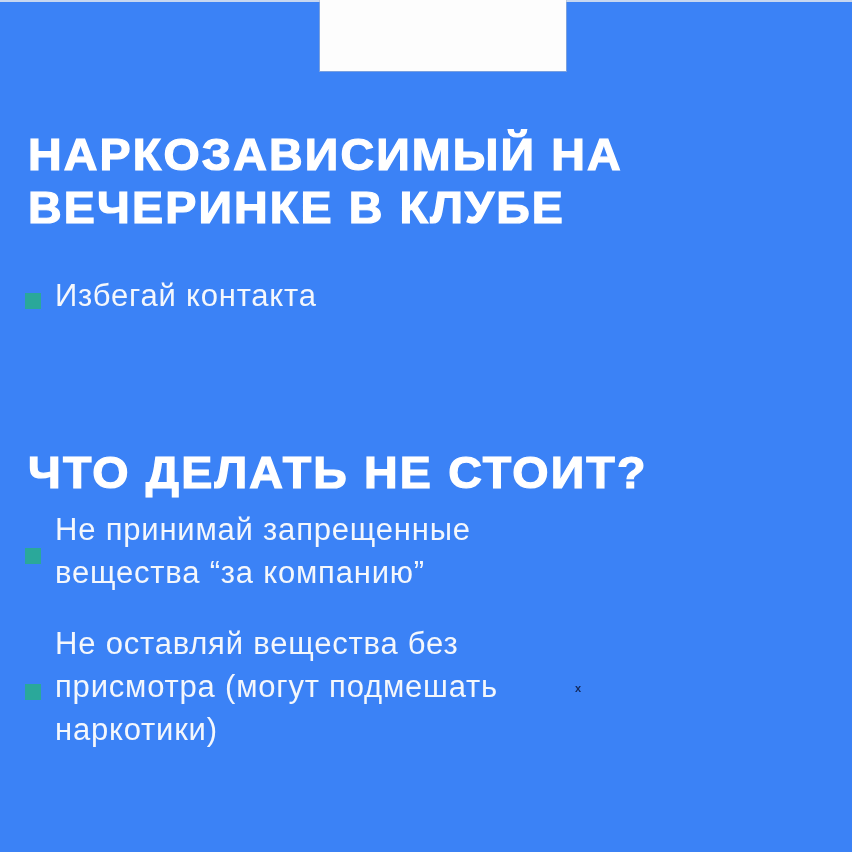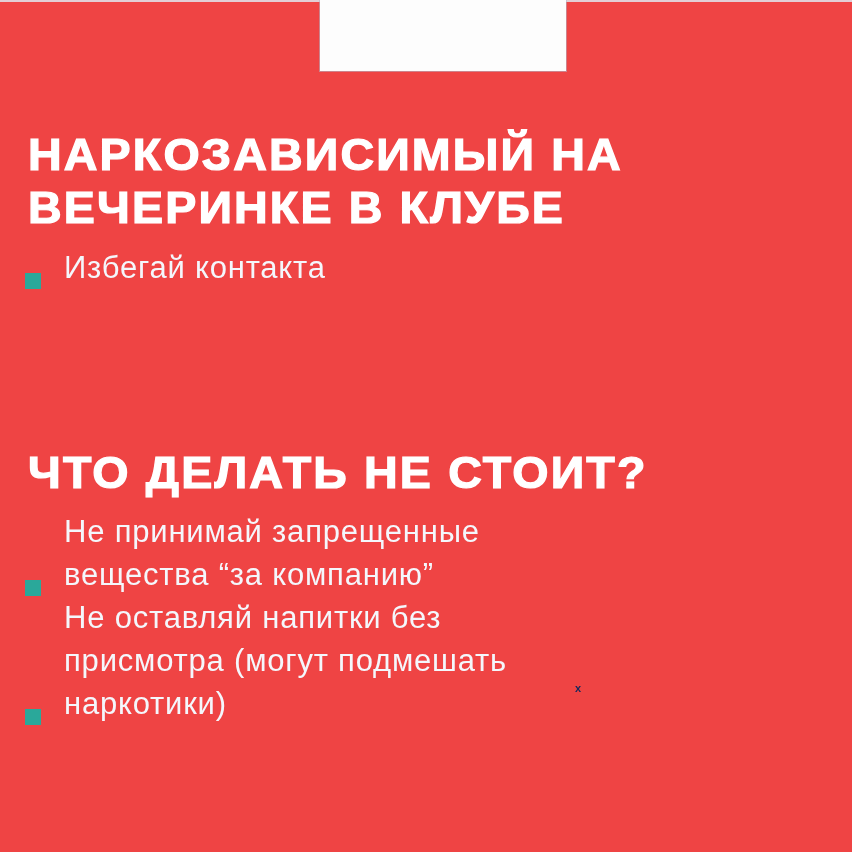--- a/index.html
+++ b/index.html
@@ -10,21 +10,21 @@
     width: 852px;
     height: 852px;
     position: relative;
     overflow: hidden;
     background: #0849a9;
     font-family: "Liberation Sans", "DejaVu Sans", sans-serif;
   }
   .poster {
     position: absolute;
     inset: 0;
-    background: #ef4444;
+    background: #3b82f6;
   }
   .top-edge-line {
     position: absolute;
     top: 0; left: 0;
     width: 852px; height: 2px;
     background: rgba(224, 230, 238, 0.85);
   }
   .white-box {
     position: absolute;
     left: 320px; top: 0;
@@ -48,25 +48,26 @@
   #section1-title { top: 128px; }
   #section2-title { top: 446px; }
   .bullet-list {
     position: absolute;
     left: 25px;
     display: flex;
     flex-direction: column;
     max-width: 740px;
   }
   #section1-list { top: 246px; }
-  #section2-list { top: 510px; }
+  #section2-list { top: 480px; }
   .list-item {
     display: flex;
-    align-items: flex-end;
-    gap: 23px;
+    align-items: center;
+    gap: 14px;
+    margin-top: 28px;
   }
   .bullet-square {
     flex: 0 0 16px;
     width: 16px;
     height: 16px;
     margin-top: 10px;
     background: #2aa89a;
   }
   .item-text {
     color: #f4f7fc;
@@ -107,21 +108,21 @@
   <div class="section-title" id="section2-title">ЧТО ДЕЛАТЬ НЕ СТОИТ?</div>
 
   <div class="bullet-list" id="section2-list">
     <div class="list-item">
       <span class="bullet-square"></span>
       <span class="item-text">Не принимай запрещенные
 вещества “за компанию”</span>
     </div>
     <div class="list-item">
       <span class="bullet-square"></span>
-      <span class="item-text">Не оставляй напитки без
+      <span class="item-text">Не оставляй вещества без
 присмотра (могут подмешать
 наркотики)</span>
     </div>
   </div>
 
   <div class="stray-mark">x</div>
 
 </div>
 
 </body></html>

